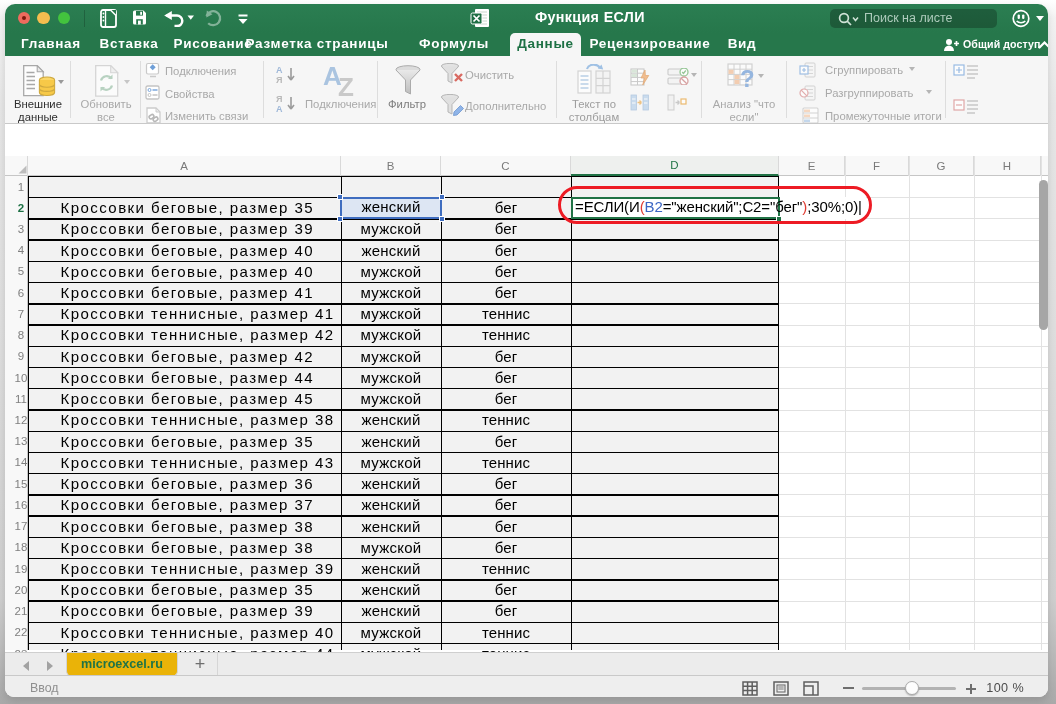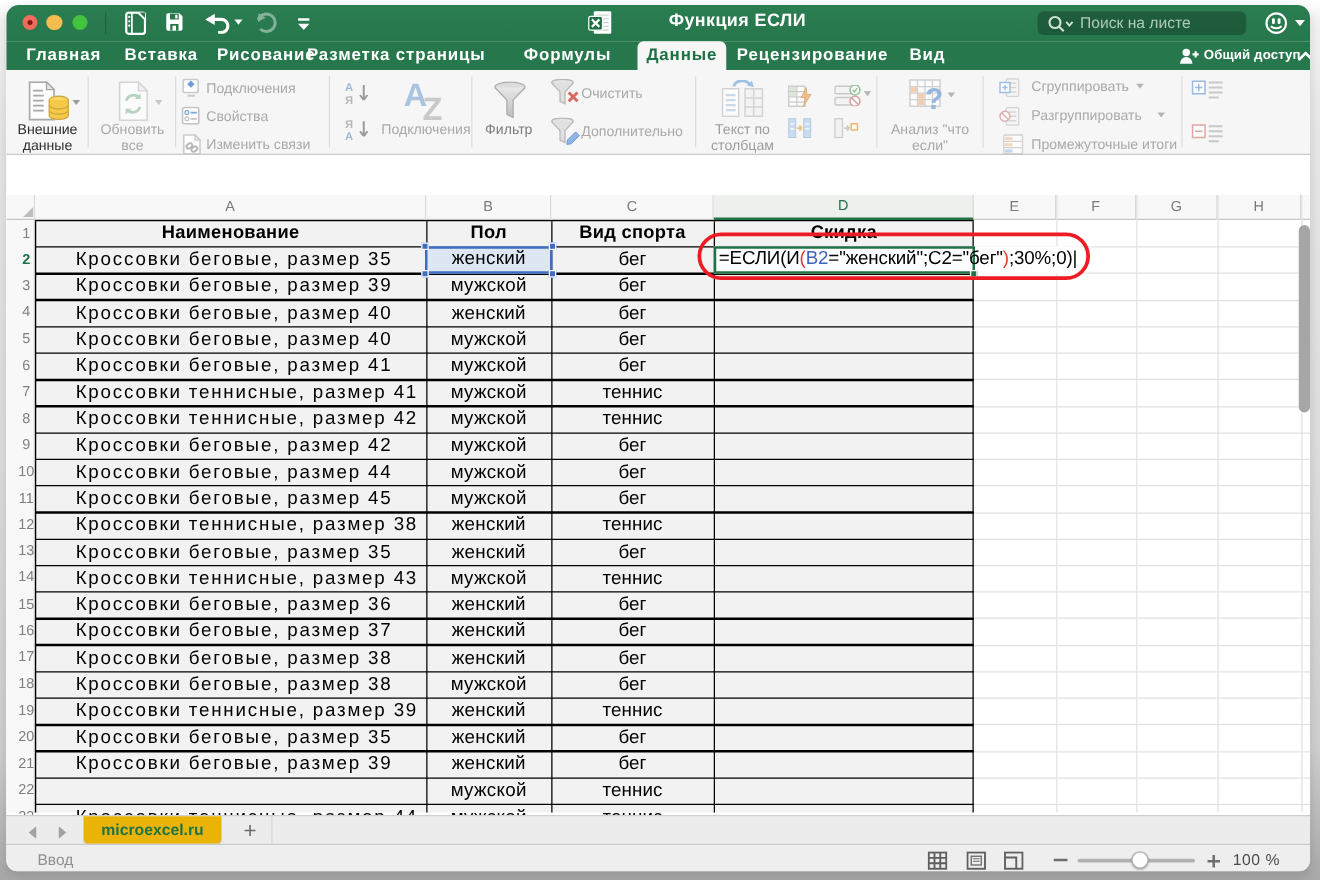--- a/index.html
+++ b/index.html
@@ -441,26 +441,20 @@
     <div class="tline" style="top:340.25px"></div>
     <div class="tline" style="top:361.48px"></div>
     <div class="tline" style="top:382.71px"></div>
     <div class="tline" style="top:403.94px"></div>
     <div class="tline" style="top:425.17px"></div>
     <div class="tline" style="top:446.40px"></div>
     <div class="tline" style="top:467.63px"></div>
     <div class="tline" style="top:488.86px"></div>
     </div>
 
-    <div class="trow hdr" style="top:21.8px;">
-          <span style="left:0;width:313px;text-align:center;">Наименование</span>
-          <span style="left:313px;width:100px;text-align:center;">Пол</span>
-          <span style="left:413px;width:130px;text-align:center;">Вид спорта</span>
-          <span style="left:543px;width:208px;text-align:center;">Скидка</span>
-        </div>
     <div id="tabletext">
     <div class="trow" style="top:43.0px">
             <span class="ca">Кроссовки беговые, размер 35</span>
             <span class="cb">женский</span>
             <span class="cc">бег</span>
           </div>
     <div class="trow" style="top:64.3px">
             <span class="ca">Кроссовки беговые, размер 39</span>
             <span class="cb">мужской</span>
             <span class="cc">бег</span>
@@ -549,20 +543,21 @@
             <span class="ca">Кроссовки беговые, размер 35</span>
             <span class="cb">женский</span>
             <span class="cc">бег</span>
           </div>
     <div class="trow" style="top:446.4px">
             <span class="ca">Кроссовки беговые, размер 39</span>
             <span class="cb">женский</span>
             <span class="cc">бег</span>
           </div>
     <div class="trow" style="top:467.6px">
+            <span class="ca">Кроссовки теннисные, размер 40</span>
             <span class="cb">мужской</span>
             <span class="cc">теннис</span>
           </div>
     <div class="trow" style="top:488.9px">
             <span class="ca">Кроссовки теннисные, размер 44</span>
             <span class="cb">мужской</span>
             <span class="cc">теннис</span>
           </div>
     </div>
 

